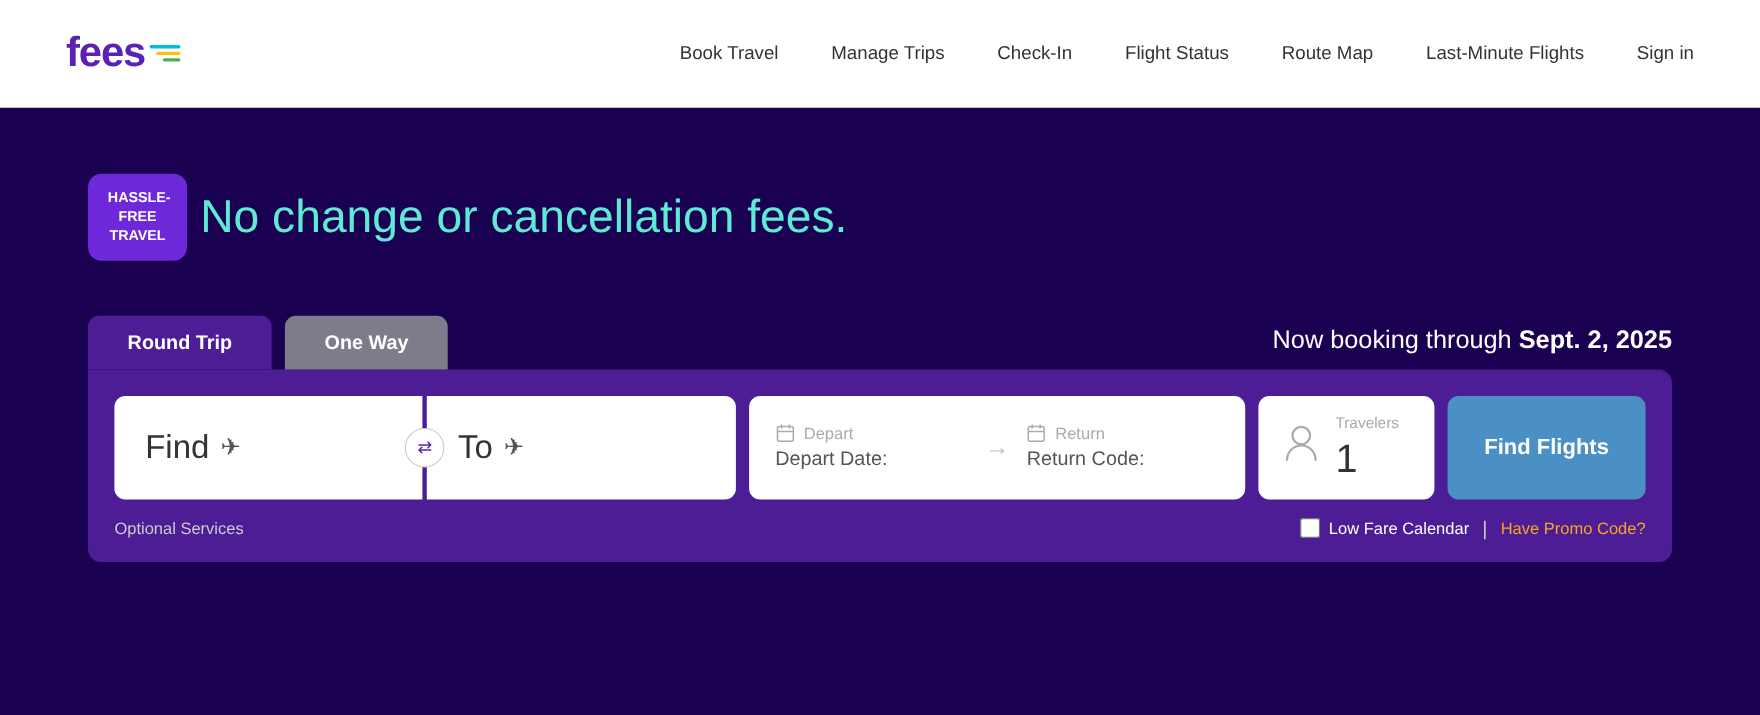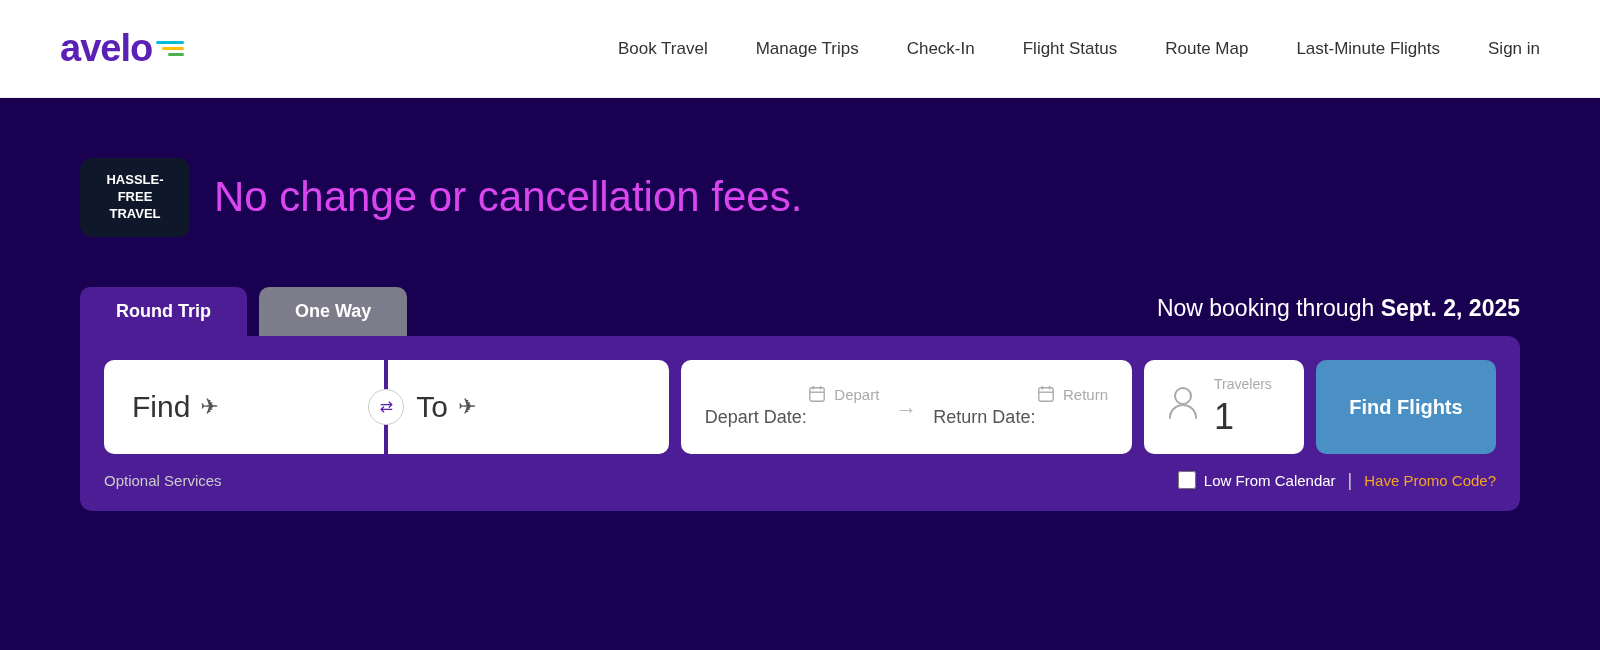--- a/index.html
+++ b/index.html
@@ -55,35 +55,35 @@
 
     
     .hero {
       background: #1a0050;
       min-height: 552px;
       padding: 60px 80px 40px 80px;
       position: relative;
     }
 
     .hero-badge {
-      background: #0f172a;
+      background: #6d28d9;
       color: #fff;
       font-size: 13px;
       font-weight: 700;
       padding: 14px 18px;
       border-radius: 12px;
       display: inline-block;
       line-height: 1.3;
-      width: 110px;
+      width: 90px;
       text-align: center;
-      margin-right: 24px;
+      margin-right: 12px;
       vertical-align: middle;
     }
     .hero-tagline {
-      color: #d946ef;
+      color: #5eead4;
       font-size: 42px;
       font-weight: 400;
       display: inline;
       vertical-align: middle;
     }
 
     .hero-top {
       display: flex;
       align-items: center;
       margin-bottom: 50px;
@@ -220,21 +220,20 @@
       flex-direction: column;
       gap: 4px;
     }
 
     .date-header {
       display: flex;
       align-items: center;
       gap: 8px;
       color: #aaa;
       font-size: 15px;
-      justify-content: flex-end;
     }
     .date-header svg {
       width: 18px;
       height: 18px;
     }
 
     .date-value {
       font-size: 18px;
       color: #555;
       font-weight: 400;
@@ -328,21 +327,21 @@
       font-size: 15px;
       text-decoration: none;
       cursor: pointer;
     }
   </style>
 </head>
 <body>
 
 <div class="header">
   <div class="logo-area">
-    <span class="logo-text">avelo</span>
+    <span class="logo-text">fees</span>
     <div class="logo-icon">
       <span></span>
       <span></span>
       <span></span>
     </div>
   </div>
   <nav class="nav">
     <a href="#">Book Travel</a>
     <a href="#">Manage Trips</a>
     <a href="#">Check-In</a>
@@ -408,21 +407,21 @@
           <div class="date-section">
             <div class="date-header">
               <svg viewBox="0 0 20 20" fill="none" stroke="#aaa" stroke-width="1.5">
                 <rect x="2" y="3" width="16" height="15" rx="2"></rect>
                 <line x1="2" y1="8" x2="18" y2="8"></line>
                 <line x1="6" y1="1" x2="6" y2="5"></line>
                 <line x1="14" y1="1" x2="14" y2="5"></line>
               </svg>
               <span>Return</span>
             </div>
-            <div class="date-value">Return Date:</div>
+            <div class="date-value">Return Code:</div>
           </div>
         </div>
 
         <div class="travelers-box">
           <div class="traveler-icon">
             <svg width="30" height="34" viewBox="0 0 30 34" fill="none">
               <circle cx="15" cy="10" r="8" stroke="#aaa" stroke-width="2"></circle>
               <path d="M2 32c0-7.18 5.82-13 13-13h0c7.18 0 13 5.82 13 13" stroke="#aaa" stroke-width="2" stroke-linecap="round"></path>
             </svg>
           </div>
@@ -433,21 +432,21 @@
         </div>
 
         <button class="find-btn">Find Flights</button>
       </div>
 
       <div class="bottom-row">
         <span class="optional-services">Optional Services</span>
         <div class="bottom-right">
           <label class="low-fare-check">
             <input type="checkbox" style="">
-            <span>Low From Calendar</span>
+            <span>Low Fare Calendar</span>
           </label>
           <span class="separator">|</span>
           <a href="#" class="promo-link">Have Promo Code?</a>
         </div>
       </div>
     </div>
   </div>
 </div>
 
 </body></html>

